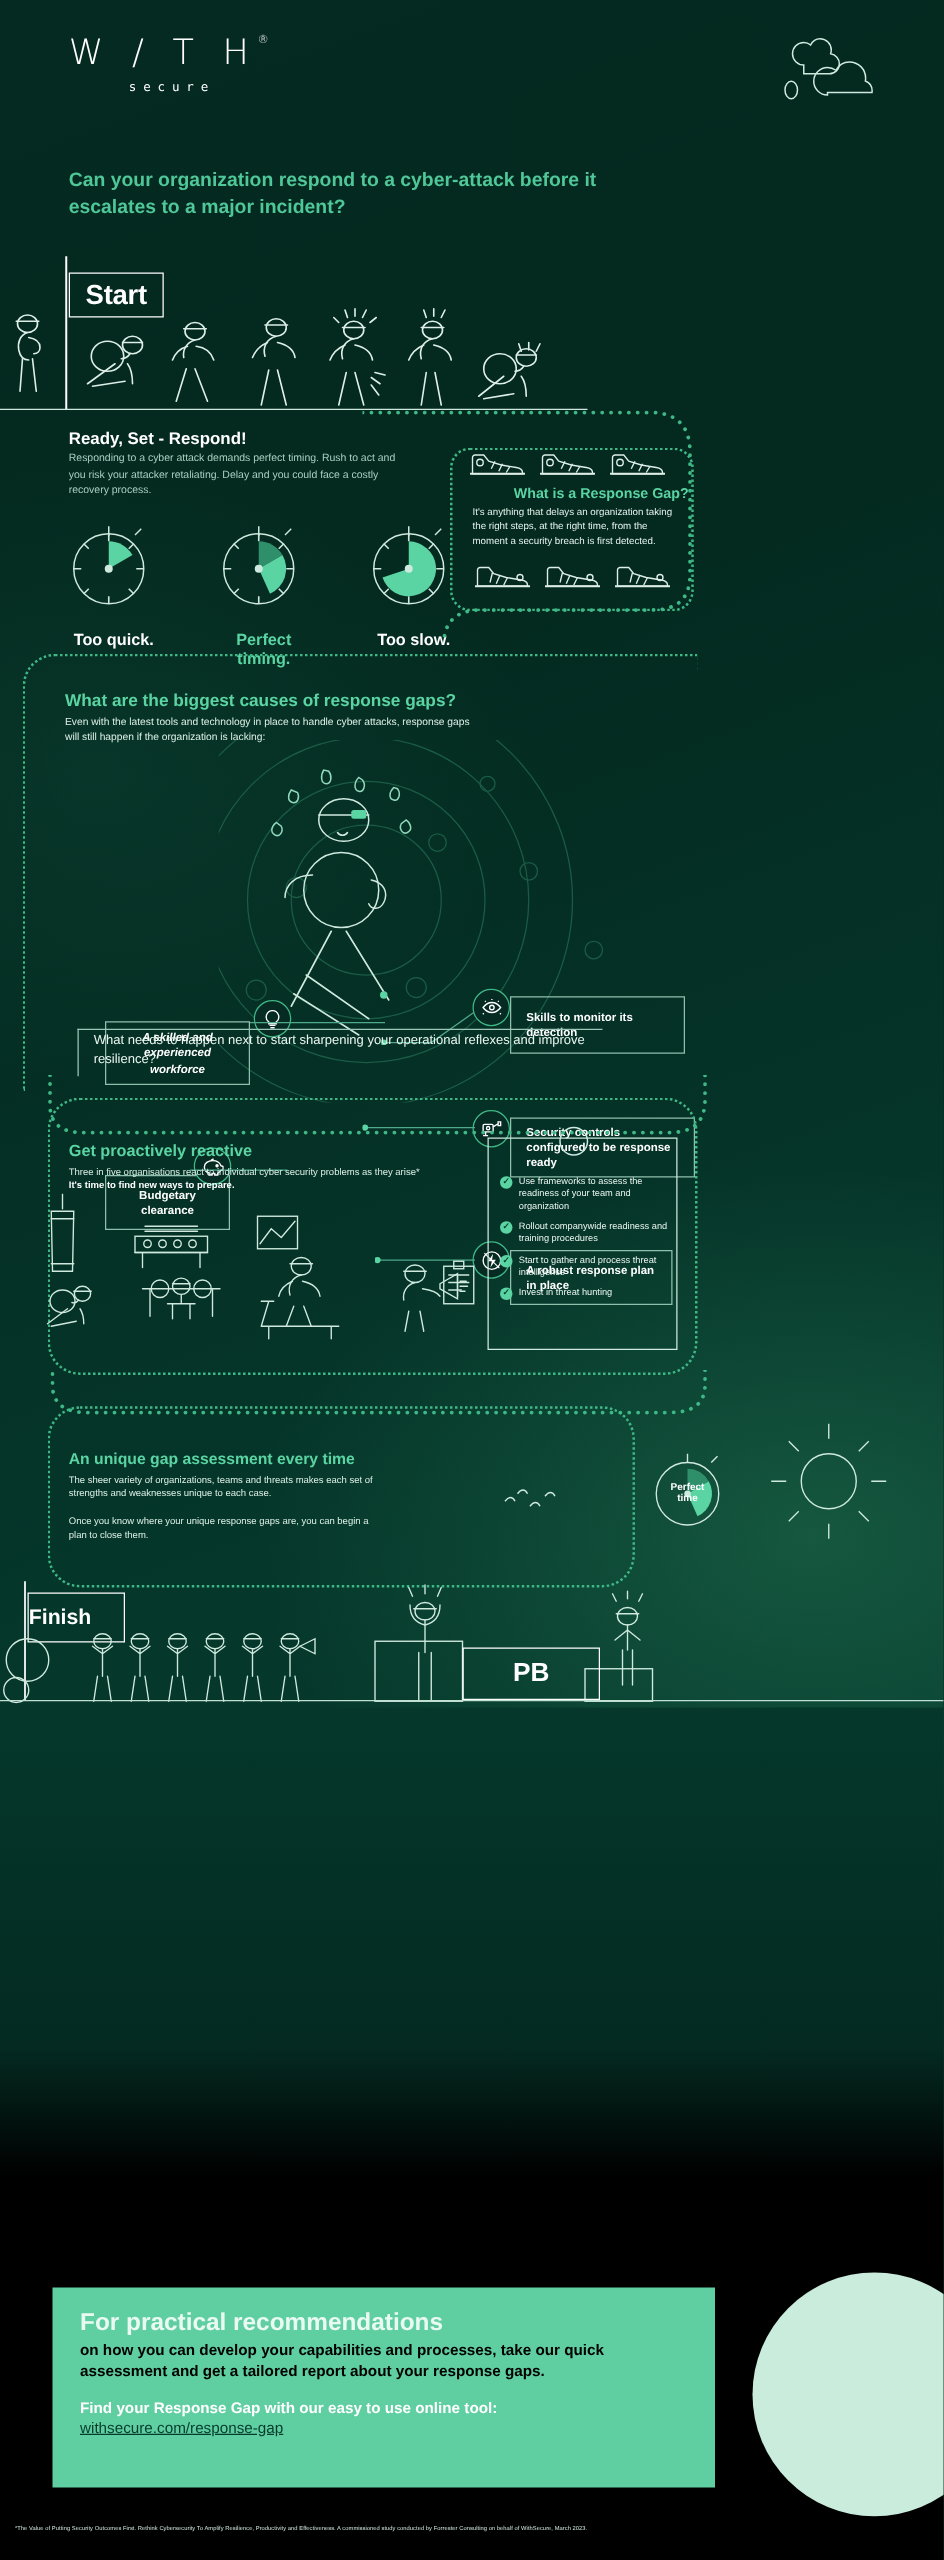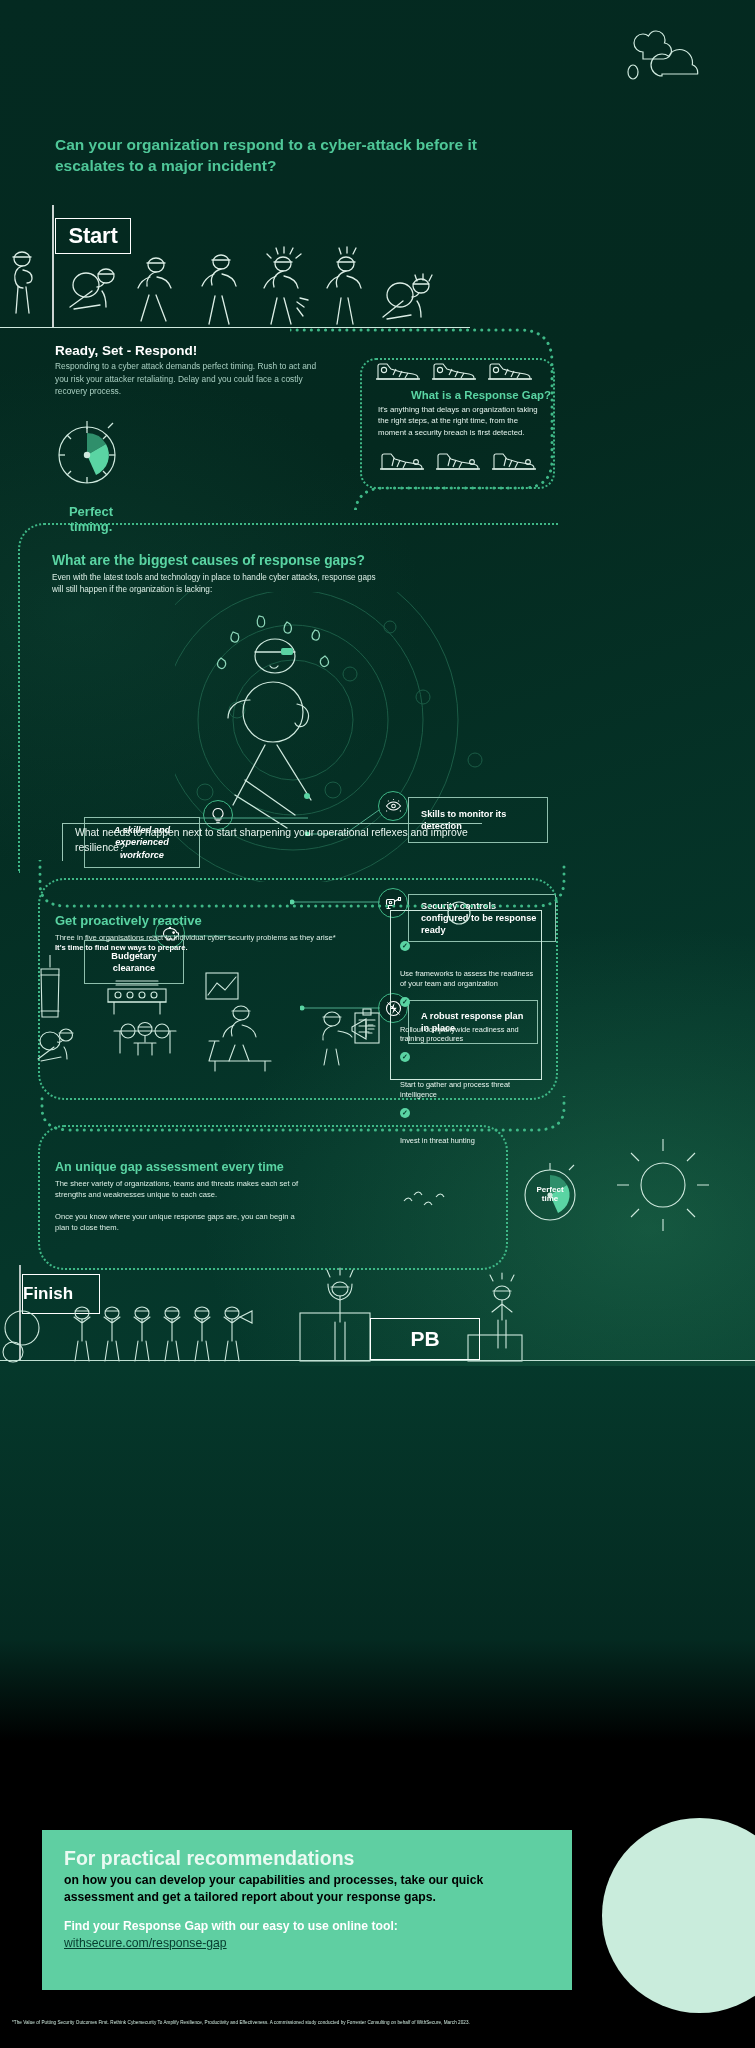--- a/index.html
+++ b/index.html
@@ -116,21 +116,21 @@
   .pro-title { position: absolute; left: 55px; top: 913px; font-size: 13px; font-weight: 700; color: #5ad4a3; }
   .pro-sub1 { position: absolute; left: 55px; top: 932px; width: 330px; font-size: 7.6px; color: #dcefe6; line-height:1.5;}
   .pro-sub2 { position: absolute; left: 55px; top: 942px; width: 330px; font-size: 7.6px; color: #ffffff; font-weight:700; line-height:1.5;}
   .checklist-card {
     position: absolute; left: 390px; top: 910px; width: 152px; height: 170px;
     border: 1.2px solid #cfe9de;
   }
   .checklist {
     position: absolute; left: 400px; top: 940px; width: 138px;
   }
-  .chk-item { display: flex; gap: 18px; margin-bottom: 7px; flex-direction: column; }
+  .chk-item { display: flex; gap: 5px; margin-bottom: 7px; }
   .chk-mark {
     flex: 0 0 auto; width: 10px; height: 10px; border-radius: 50%;
     background: #5ad4a3; color: #063c2e; font-size: 7px; line-height: 10px;
     text-align: center; font-weight: 700; margin-top: 1px;
   }
   .chk-text { font-size: 7.4px; line-height: 1.32; color: #eaf6f0; }
 
   
   .asmt-frame {
     position: absolute; left: 38px; top: 1125px; width: 470px; height: 145px;
@@ -175,20 +175,24 @@
     font-size: 4.6px; color: #cfe9de; letter-spacing: 0.05px;
   }
   .black-tab { position: absolute; left:0; top: 1826px; width: 28px; height: 170px; background: #000; }
   svg { display: block; }
 </style>
 </head>
 <body>
 
 <div class="page">
 
+  <div class="logo-wrap">
+    <div class="logo-main"><span>W / T H</span><span class="logo-reg">®</span></div>
+    <div class="logo-sub">secure</div>
+  </div>
 
   <div class="cloud-mark">
     <svg width="78" height="52" viewBox="0 0 78 52" fill="none" stroke="#cfe9de" stroke-width="1.2">
       <path d="M22 22c-5 0-9-4-9-9s4-9 9-9c2 0 4 .7 5.5 2C29 3 32 1 35 1c5 0 9 4 9 9 0 1-.2 2-.5 3 4 .6 7 4 7 8 0 4.5-3.6 8-8 8H22z"></path>
       <path d="M41 46c-6 0-11-5-11-11s5-11 11-11c2.5 0 4.8.8 6.7 2.2C50 22 54 19.5 58.5 19.5c7.2 0 13 5.8 13 13 0 .8-.1 1.6-.2 2.3 3.2 1.2 5.4 4.2 5.4 7.8 0 .5 0 1-.1 1.4H41z"></path>
       <ellipse cx="12" cy="42" rx="5" ry="7"></ellipse>
     </svg>
   </div>
 
   <div class="h2">Can your organization respond to a cyber-attack before it escalates to a major incident?</div>
@@ -278,25 +282,69 @@
             <line x1="41" y1="15" x2="41" y2="21"></line>
               <line x1="41" y1="65" x2="41" y2="71"></line>
             <line x1="13" y1="43" x2="19" y2="43"></line>
               <line x1="63" y1="43" x2="69" y2="43"></line>
             <line x1="21" y1="23" x2="25" y2="27"></line>
               <line x1="57" y1="59" x2="61" y2="63"></line>
             <line x1="21" y1="63" x2="25" y2="59"></line>
               <line x1="57" y1="27" x2="61" y2="23"></line>
           </g>
         </g>
+        <path d="M41 43 L41 21 A22 22 0 0 1 60 32 Z" fill="#5ad4a3"></path>
+        <circle cx="41" cy="43" r="3.2" fill="#cfe9de"></circle>
+      </svg>
+      <div class="watch-label lbl-white">Too quick.</div>
+    </div>
+    <div class="watch-item">
+      <svg width="82" height="82" viewBox="0 0 82 82">
+        <g fill="none" stroke="#cfe9de" stroke-width="1.2">
+          <circle cx="41" cy="43" r="28"></circle>
+          <line x1="41" y1="9" x2="41" y2="17"></line>
+          <line x1="62" y1="16" x2="67" y2="11"></line>
+          <g stroke-width="1.3">
+            <line x1="41" y1="15" x2="41" y2="21"></line>
+              <line x1="41" y1="65" x2="41" y2="71"></line>
+            <line x1="13" y1="43" x2="19" y2="43"></line>
+              <line x1="63" y1="43" x2="69" y2="43"></line>
+            <line x1="21" y1="23" x2="25" y2="27"></line>
+              <line x1="57" y1="59" x2="61" y2="63"></line>
+            <line x1="21" y1="63" x2="25" y2="59"></line>
+              <line x1="57" y1="27" x2="61" y2="23"></line>
+          </g>
+        </g>
         <path d="M41 43 L41 21 A22 22 0 0 1 60 32 Z" fill="#2f8f6b"></path>
         <path d="M41 43 L60 32 A22 22 0 0 1 50 63 Z" fill="#5ad4a3"></path>
         <circle cx="41" cy="43" r="3.2" fill="#cfe9de"></circle>
       </svg>
       <div class="watch-label lbl-green">Perfect timing.</div>
+    </div>
+    <div class="watch-item">
+      <svg width="82" height="82" viewBox="0 0 82 82">
+        <g fill="none" stroke="#cfe9de" stroke-width="1.2">
+          <circle cx="41" cy="43" r="28"></circle>
+          <line x1="41" y1="9" x2="41" y2="17"></line>
+          <line x1="62" y1="16" x2="67" y2="11"></line>
+          <g stroke-width="1.3">
+            <line x1="41" y1="15" x2="41" y2="21"></line>
+              <line x1="41" y1="65" x2="41" y2="71"></line>
+            <line x1="13" y1="43" x2="19" y2="43"></line>
+              <line x1="63" y1="43" x2="69" y2="43"></line>
+            <line x1="21" y1="23" x2="25" y2="27"></line>
+              <line x1="57" y1="59" x2="61" y2="63"></line>
+            <line x1="21" y1="63" x2="25" y2="59"></line>
+              <line x1="57" y1="27" x2="61" y2="23"></line>
+          </g>
+        </g>
+        <path d="M41 43 L41 21 A22 22 0 1 1 20 50 Z" fill="#5ad4a3"></path>
+        <circle cx="41" cy="43" r="3.2" fill="#cfe9de"></circle>
+      </svg>
+      <div class="watch-label lbl-white">Too slow.</div>
     </div>
   </div>
 
   <div class="gap-panel"></div>
   <div class="shoes-top">
     <svg width="48" height="22" viewBox="0 0 48 22" fill="none" stroke="#dceee6" stroke-width="1.1">
       <path d="M4 6c0-1 1-2 2-2h7l4 5 10 3 12 2c3 .5 5 2 5 4v1H4z"></path>
       <circle cx="10" cy="10" r="2.6"></circle>
         <path d="M22 9l-3 6M28 11l-3 6M34 13l-3 5"></path>
       <path d="M2 19h44" stroke-width="1.6"></path>

